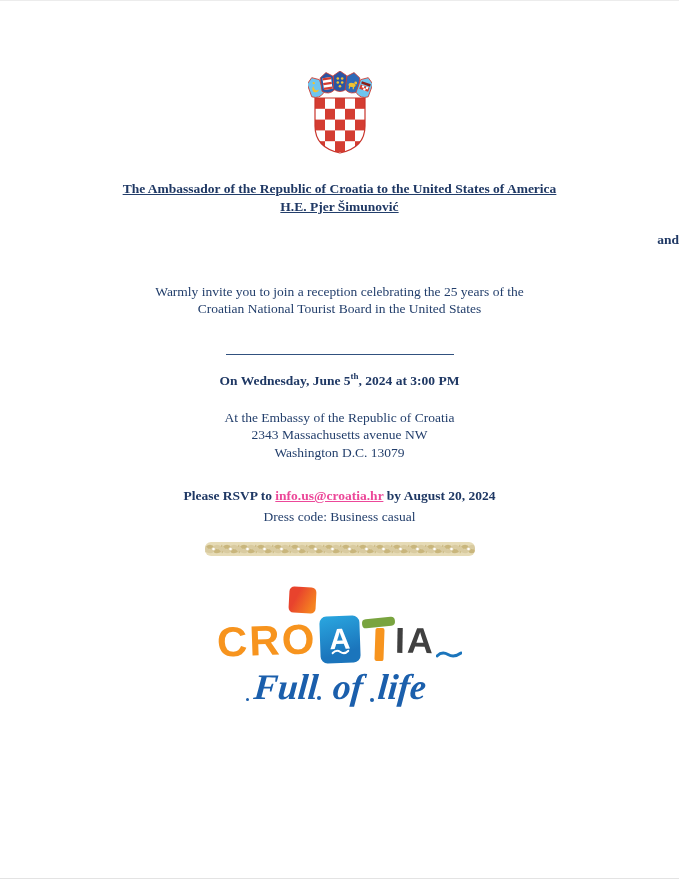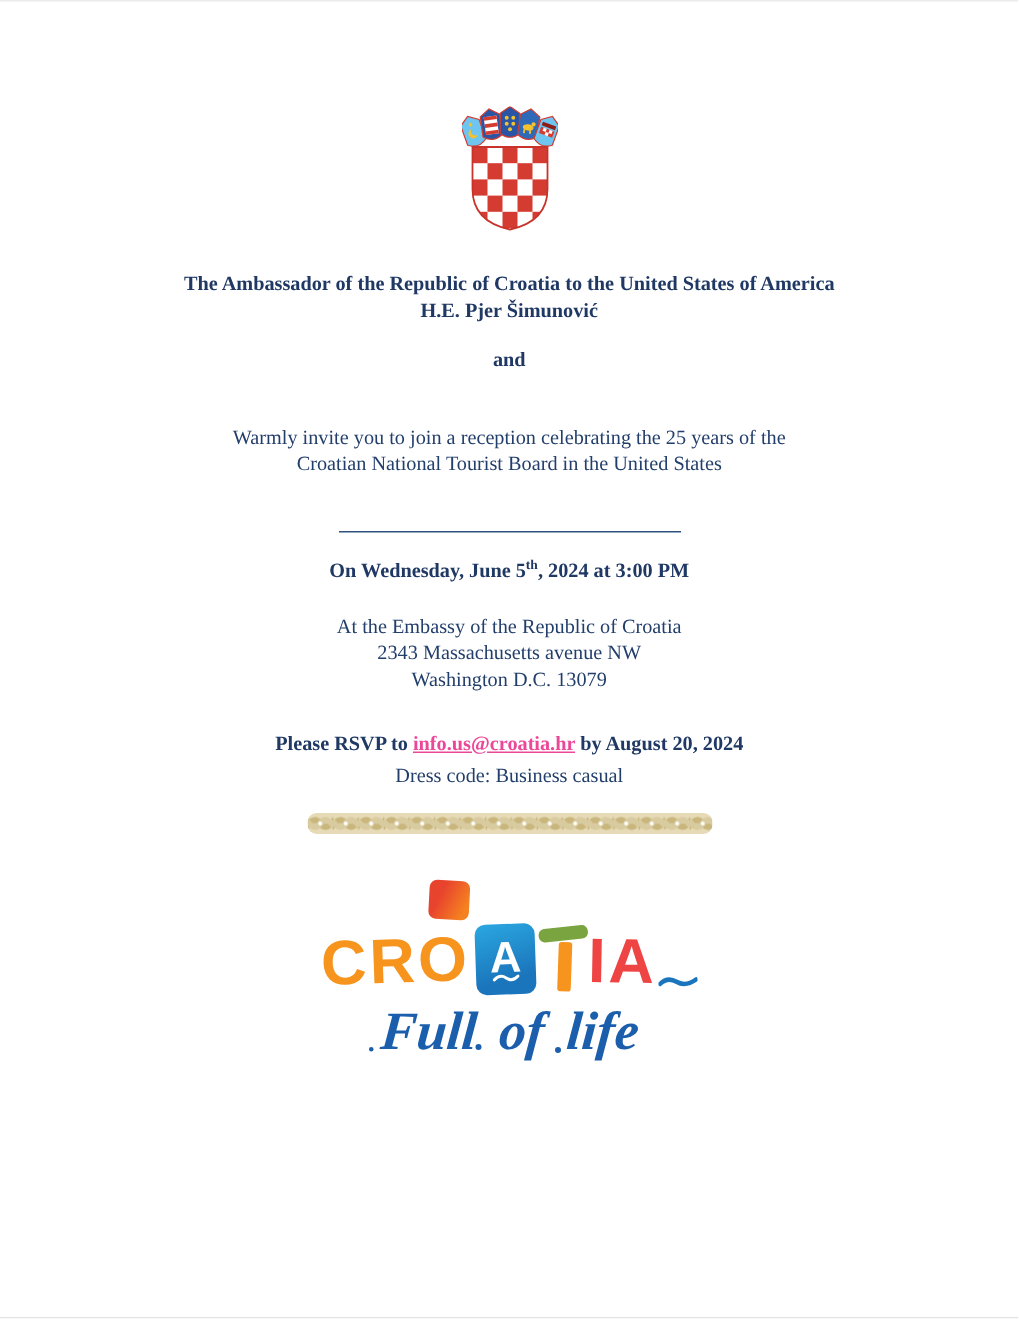--- a/index.html
+++ b/index.html
@@ -16,22 +16,22 @@
     overflow:hidden;
   }
   .content { width:100%; text-align:center; }
 
   
   .coa-wrap { margin-top:70px; line-height:0; }
 
   
   .line  { font-size:13.5px; line-height:17.5px; }
   .bold  { font-weight:700; color:#1f3864; }
-  .host-block   { margin-top:25px; }
-  .conjunction  { margin-top:16px; }
+  .host-block   { margin-top:25px;text-decoration:underline; }
+  .conjunction  { margin-top:16px;text-align:right; }
   .host-block-2 { margin-top:16px; }
   .invite-block { margin-top:34px; }
 
   .rule {
     width:228px; margin:36px auto 0;
     border:none; border-top:1.2px solid #31517f; height:0;
   }
   .date-line { margin-top:13px; }
   .date-line sup { font-size:9px; vertical-align:super; }
 
@@ -78,22 +78,22 @@
     position:absolute; top:1px; left:-1px;
     width:33px; height:9px; border-radius:4px;
     background:#79a43f; transform:rotate(-6deg);
   }
   .t-stem {
     position:absolute; top:11px; left:12px;
     width:9px; height:33px; border-radius:2px;
     background:#f7941e; transform:rotate(2deg);
   }
   .l-ia {
-    font-size:42px; line-height:44px; letter-spacing:2px;
-    color:#ef4444; transform:rotate(1deg); display:inline-block;
+    font-size:36px; line-height:44px; letter-spacing:2px;
+    color:#404040; transform:rotate(1deg); display:inline-block;
   }
   .end-wave { position:relative; top:-4px; margin-left:1px; line-height:0; }
 
   .tagline-wrap { position:relative; margin-top:4px; display:inline-block; }
   .tagline {
     display:inline-block;
     font-family:"Liberation Serif", serif; font-style:italic; font-weight:700;
     font-size:36px; line-height:40px; color:#1b5fac;
     transform:skewX(-5deg);
     word-spacing:6px;

